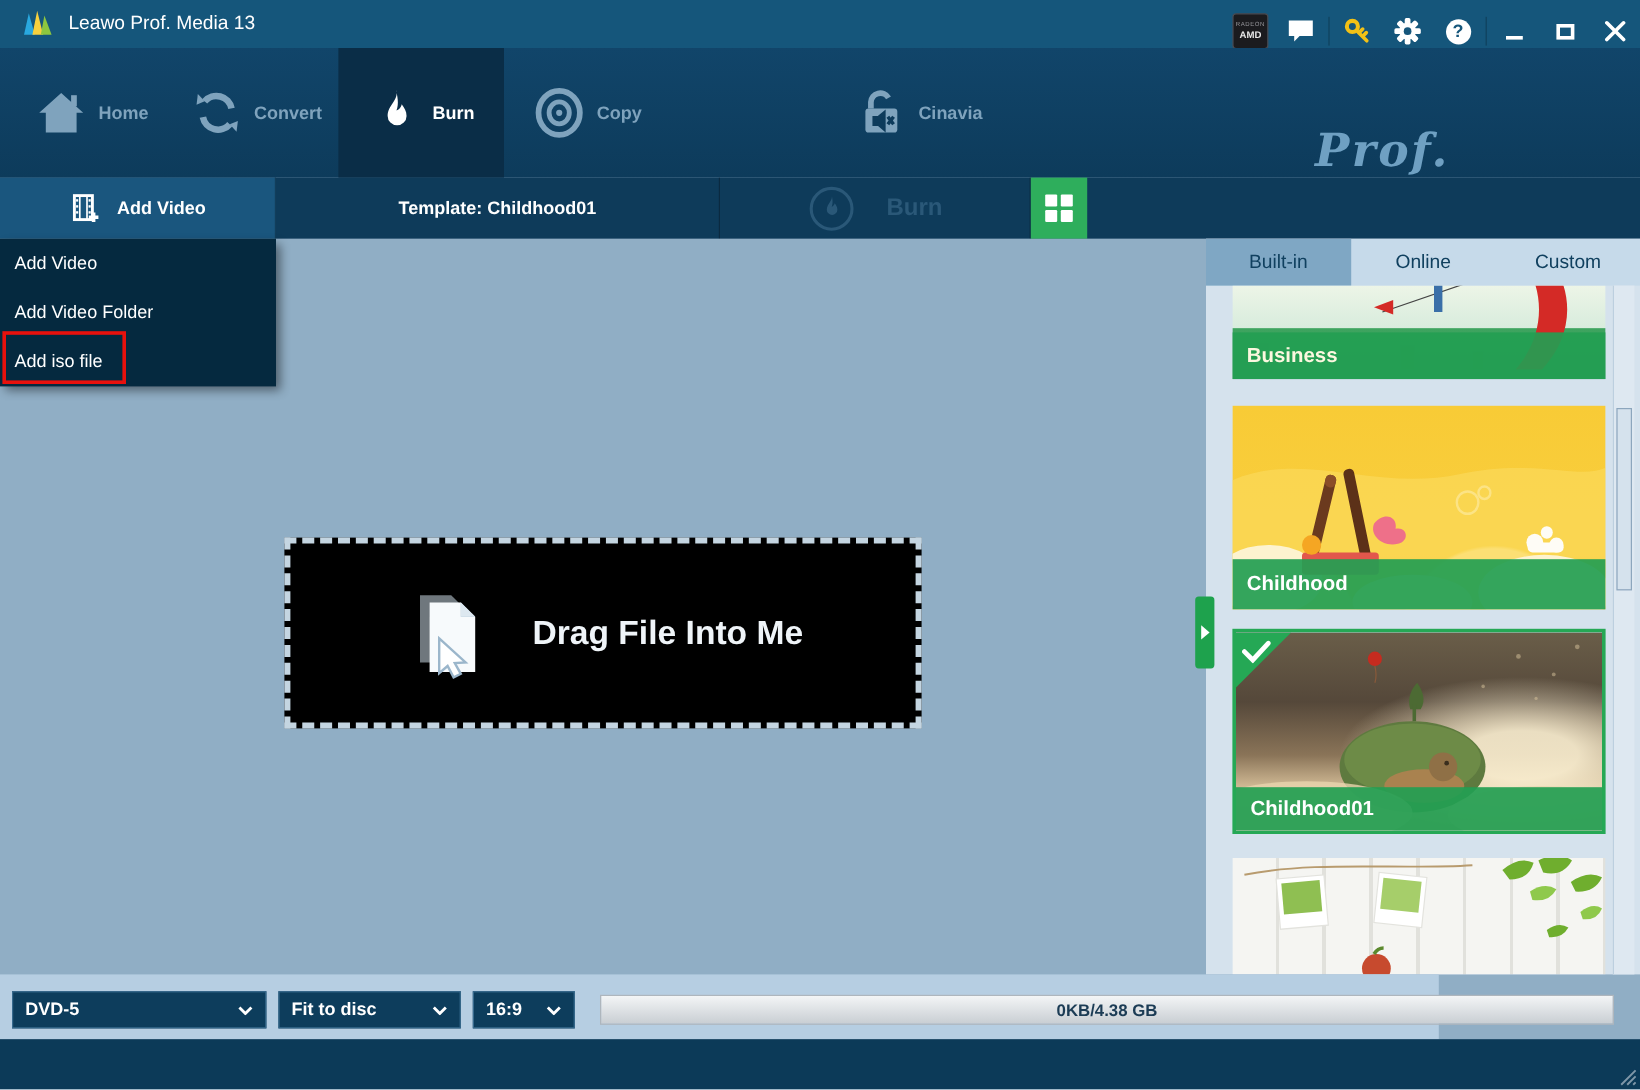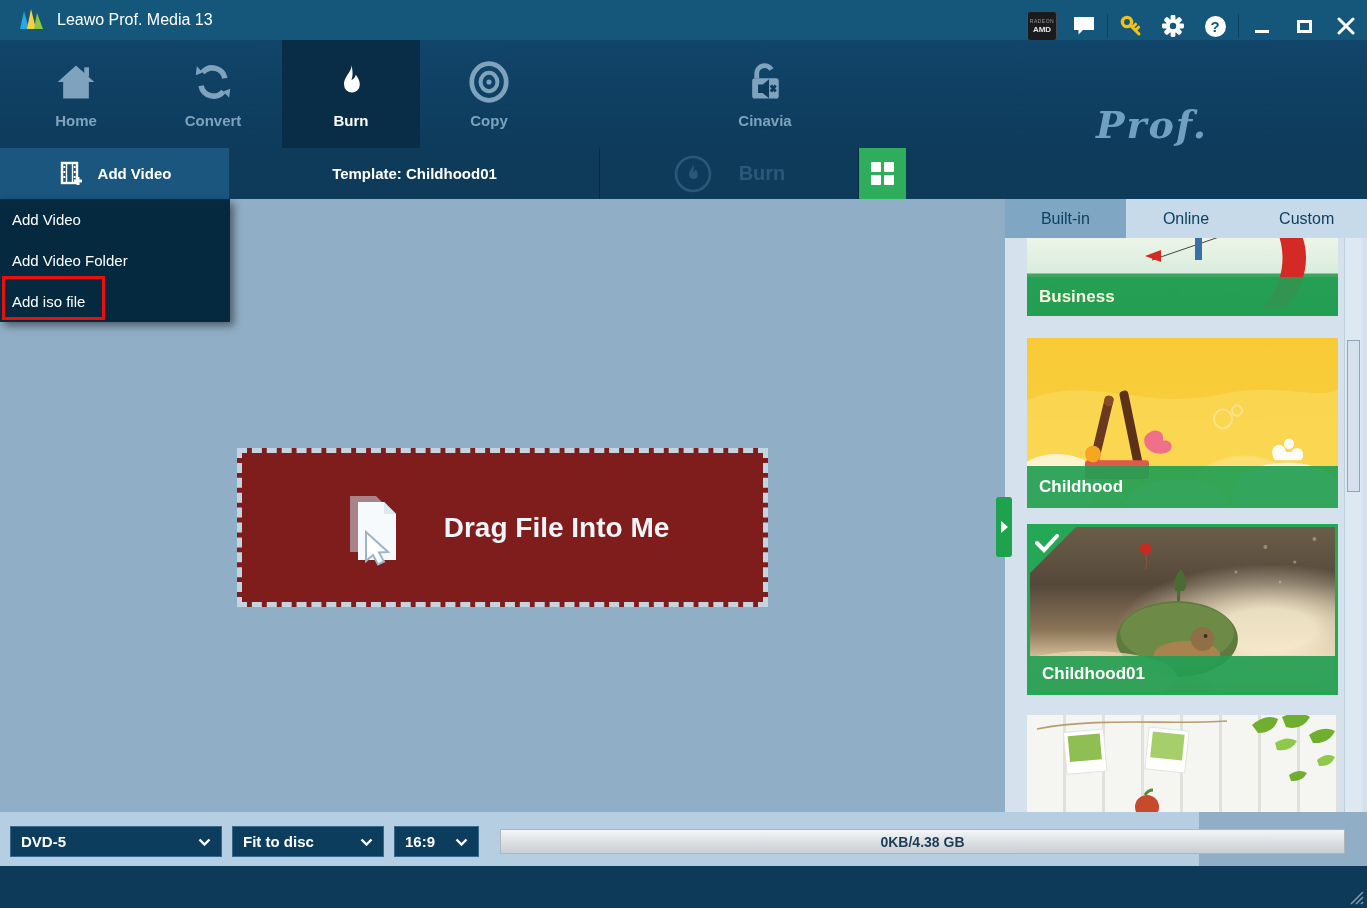--- a/index.html
+++ b/index.html
@@ -15,21 +15,21 @@
   .tb-sep { width:1px; height:24px; background:rgba(0,0,0,0.25); margin:0 2px; }
   .amd-badge { width:30px; height:30px; background:#1b1b1e; border:1px solid #4a4a50; border-radius:3px; color:#e8e8e8; font-size:6px; display:flex; flex-direction:column; align-items:center; justify-content:center; gap:1px; }
   .amd-badge .b1 { font-size:5px; color:#9a9a9f; letter-spacing:.5px; }
   .amd-badge .b2 { font-size:8px; font-weight:bold; }
   .help-circle { width:21px; height:21px; border-radius:50%; background:#fff; color:#15567B; font-weight:bold; font-size:15px; display:flex; align-items:center; justify-content:center; }
   .min-glyph { width:14px; height:3px; background:#fff; margin-top:10px; }
   .max-glyph { width:15px; height:13px; border:3px solid #fff; }
 
   
   .navbar { position:absolute; left:0; top:40px; width:1367px; height:108px; background:linear-gradient(180deg,#11456A 0%, #0D3B5B 100%); }
-  .nav-tab { position:absolute; top:0; width:138px; height:108px; display:flex; flex-direction:column; align-items:center; justify-content:center; gap:8px; color:#7FA3BD; cursor:pointer; }
+  .nav-tab { position:absolute; top:0; width:138px; height:108px; display:flex; flex-direction:row; align-items:center; justify-content:center; gap:8px; color:#7FA3BD; cursor:pointer; }
   .nav-tab .nav-label { font-size:15px; font-weight:bold; }
   .nav-tab.active { background:#0A2D47; color:#FFFFFF; }
   .brand { position:absolute; right:95px; top:62px; width:240px; text-align:center; color:#6FA0C2; font-family:"DejaVu Serif", serif; font-style:italic; font-weight:bold; font-size:38px; letter-spacing:2px; }
   .brand-swoosh { position:absolute; right:75px; top:118px; }
 
   
   .subbar { position:absolute; left:0; top:148px; width:1367px; height:51px; background:#0E3B5A; display:flex; }
   .sub-btn { height:51px; display:flex; align-items:center; justify-content:center; gap:14px; color:#fff; font-size:15px; font-weight:bold; cursor:pointer; border-right:1px solid rgba(0,0,0,0.28); }
   .sub-btn.w230 { width:230px; }
   .sub-btn.active-sub { background:#1A567E; }
@@ -39,21 +39,21 @@
   .grid-icon { display:grid; grid-template-columns:10px 10px; grid-template-rows:10px 10px; gap:3px; }
   .grid-icon span { background:#fff; border-radius:1px; }
 
   
   .menu { position:absolute; left:0; top:199px; width:230px; height:123px; background:#05293F; box-shadow:4px 4px 8px rgba(0,0,0,0.45); z-index:40; }
   .menu-item { height:41px; line-height:41px; padding-left:12px; color:#fff; font-size:15px; cursor:pointer; }
   .red-box { position:absolute; left:2px; top:77px; width:103px; height:44px; border:3px solid #E8110D; pointer-events:none; z-index:41; }
 
   
   .main { position:absolute; left:0; top:199px; width:1005px; height:613px; background:#90AEC5; }
-  .dropzone { position:absolute; left:237px; top:249px; width:531px; height:159px; background:#7f1d1d; border:5px dashed #C4D5E1; display:flex; align-items:center; justify-content:center; gap:42px; cursor:pointer;text-align:right; }
+  .dropzone { position:absolute; left:237px; top:249px; width:531px; height:159px; background:#000000; border:5px dashed #C4D5E1; display:flex; align-items:center; justify-content:center; gap:42px; cursor:pointer;text-align:right; }
   .dz-label { color:#EFF4F8; font-size:28px; font-weight:bold; }
 
   
   .panel { position:absolute; left:1005px; top:199px; width:362px; height:613px; background:#D5E2ED; }
   .panel-tabs { position:absolute; left:0; top:0; width:362px; height:39px; background:#C6DAEA; display:flex; }
   .panel-tab { flex:1; display:flex; align-items:center; justify-content:center; color:#10405F; font-size:16px; cursor:pointer; }
   .panel-tab.active { background:#7FA7C4; }
   .thumb { position:absolute; left:22px; width:311px; overflow:hidden; cursor:pointer; }
   .thumb-band { position:absolute; left:0; bottom:0; width:100%; background:rgba(35,158,83,0.92); color:#fff; font-size:17px; font-weight:bold; display:flex; align-items:center; padding-left:12px; }
   .thumb-img { position:absolute; left:0; top:0; width:100%; height:100%; }

